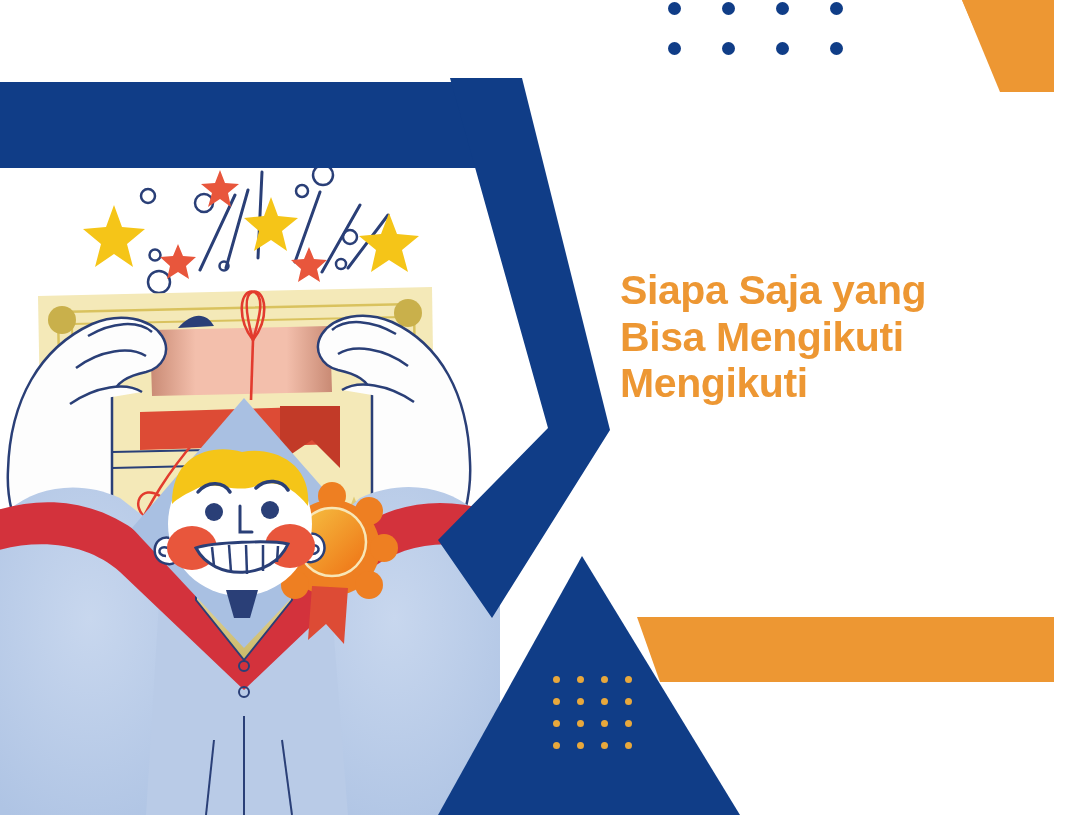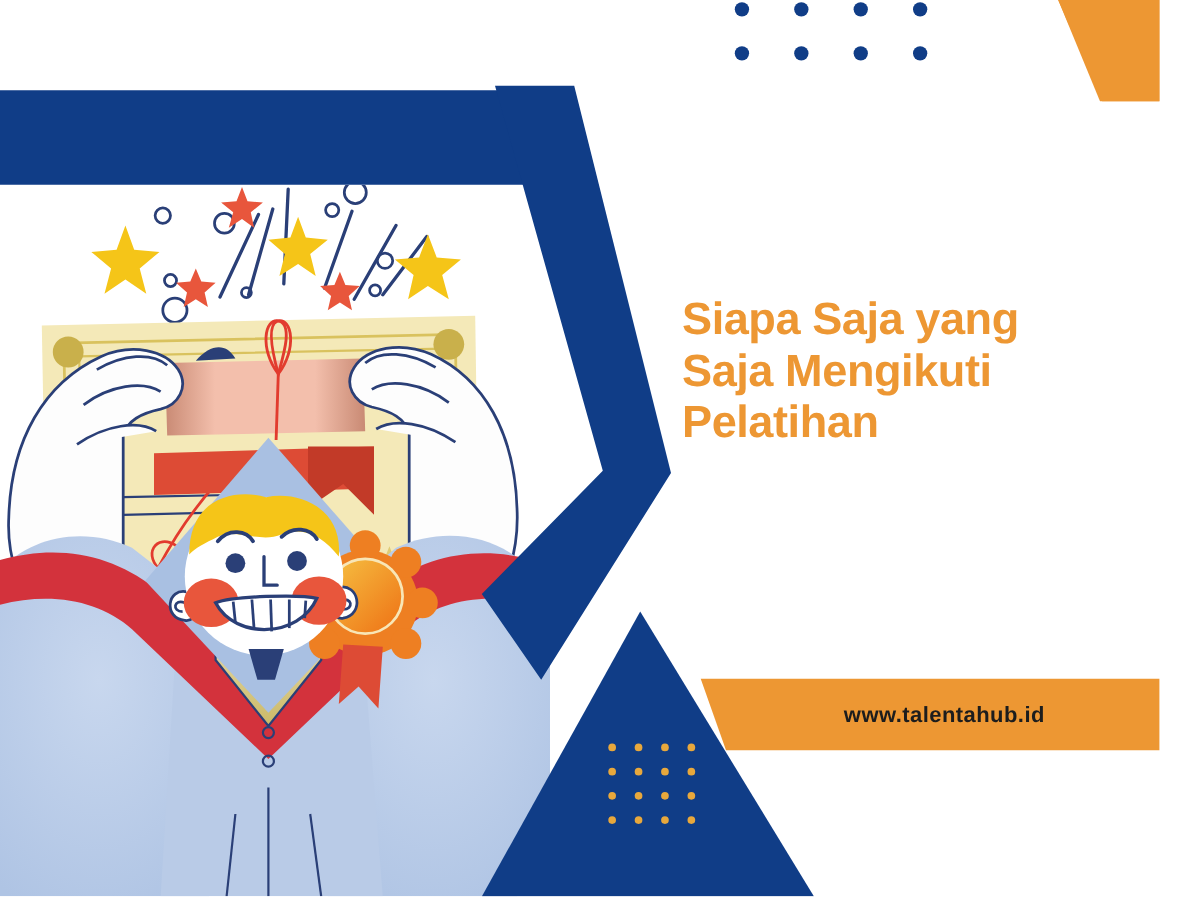--- a/index.html
+++ b/index.html
@@ -282,19 +282,18 @@
     <i></i>
       <i></i>
     <i></i>
       <i></i>
     <i></i>
       <i></i>
   </div>
 
   <div id="headline">
     <span class="l">Siapa Saja yang</span>
-    <span class="l">Saja Mengikuti</span>
-    <span class="l">Pelatihan</span>
+    <span class="l">Bisa Mengikuti</span>
+    <span class="l">Mengikuti</span>
   </div>
 
-  <div id="url-text">www.talentahub.id</div>
 
 </div>
 
 </body></html>

